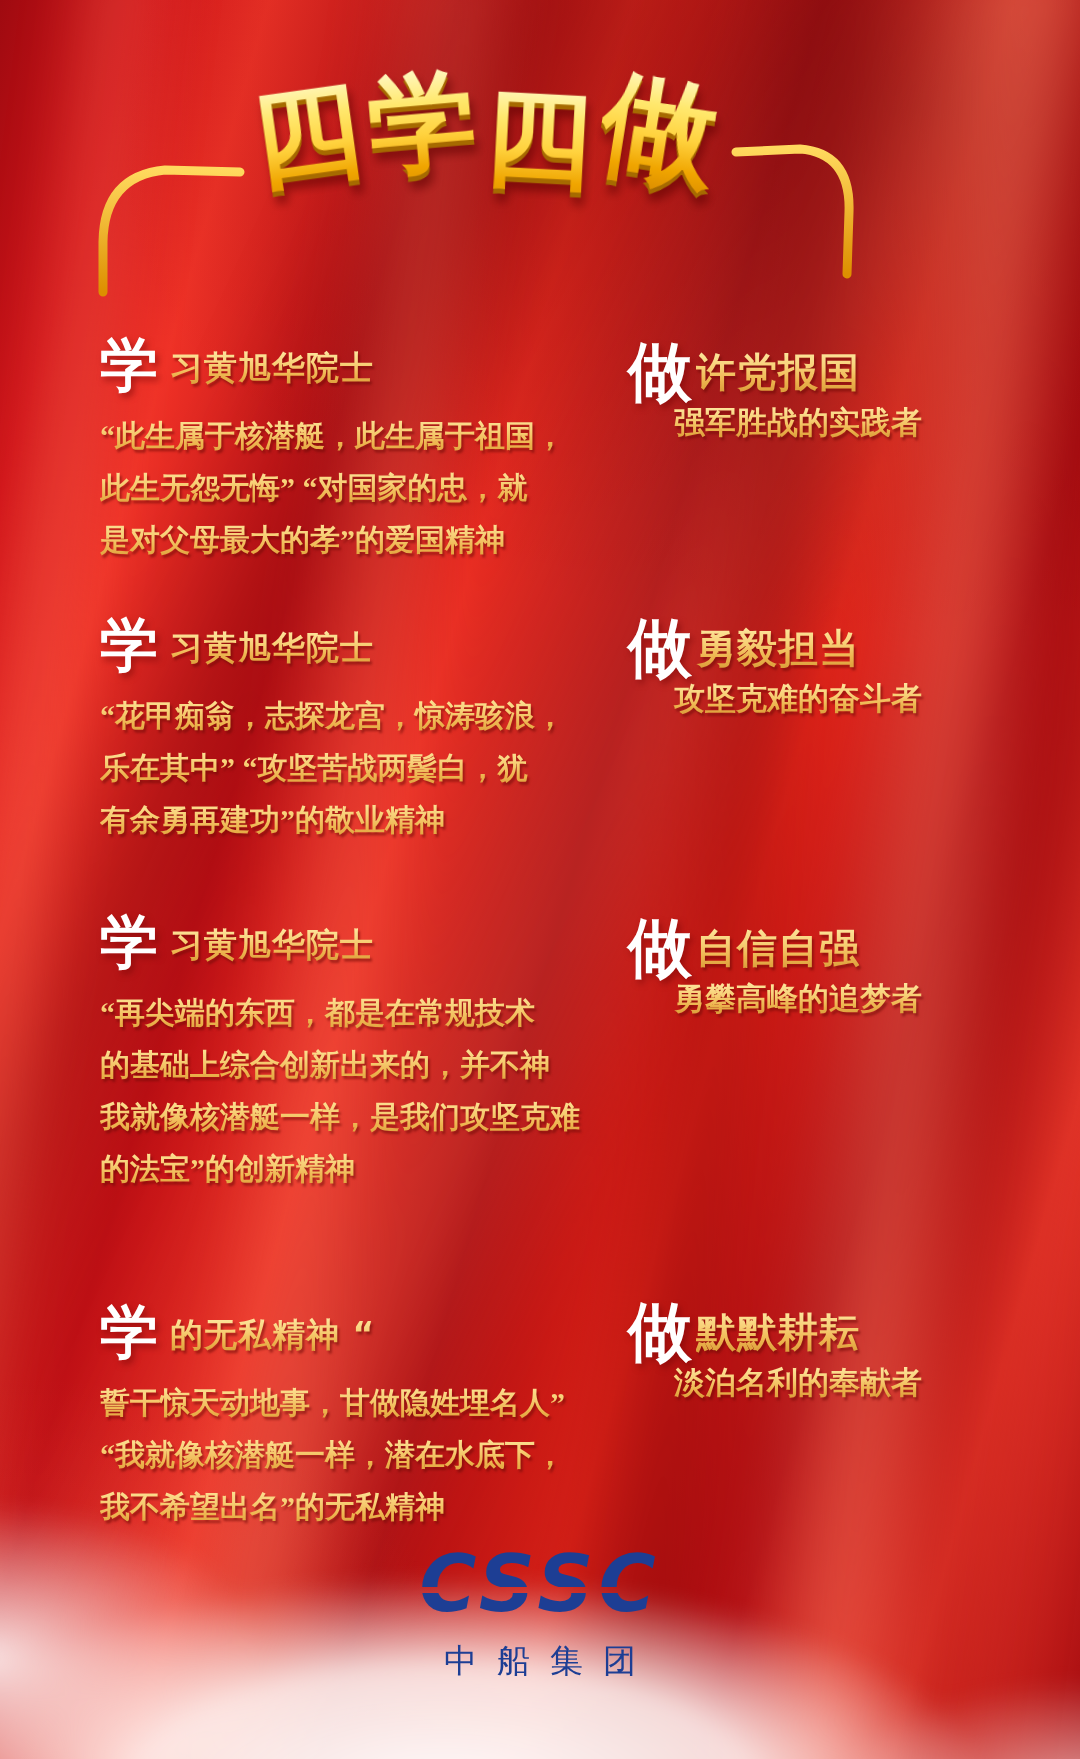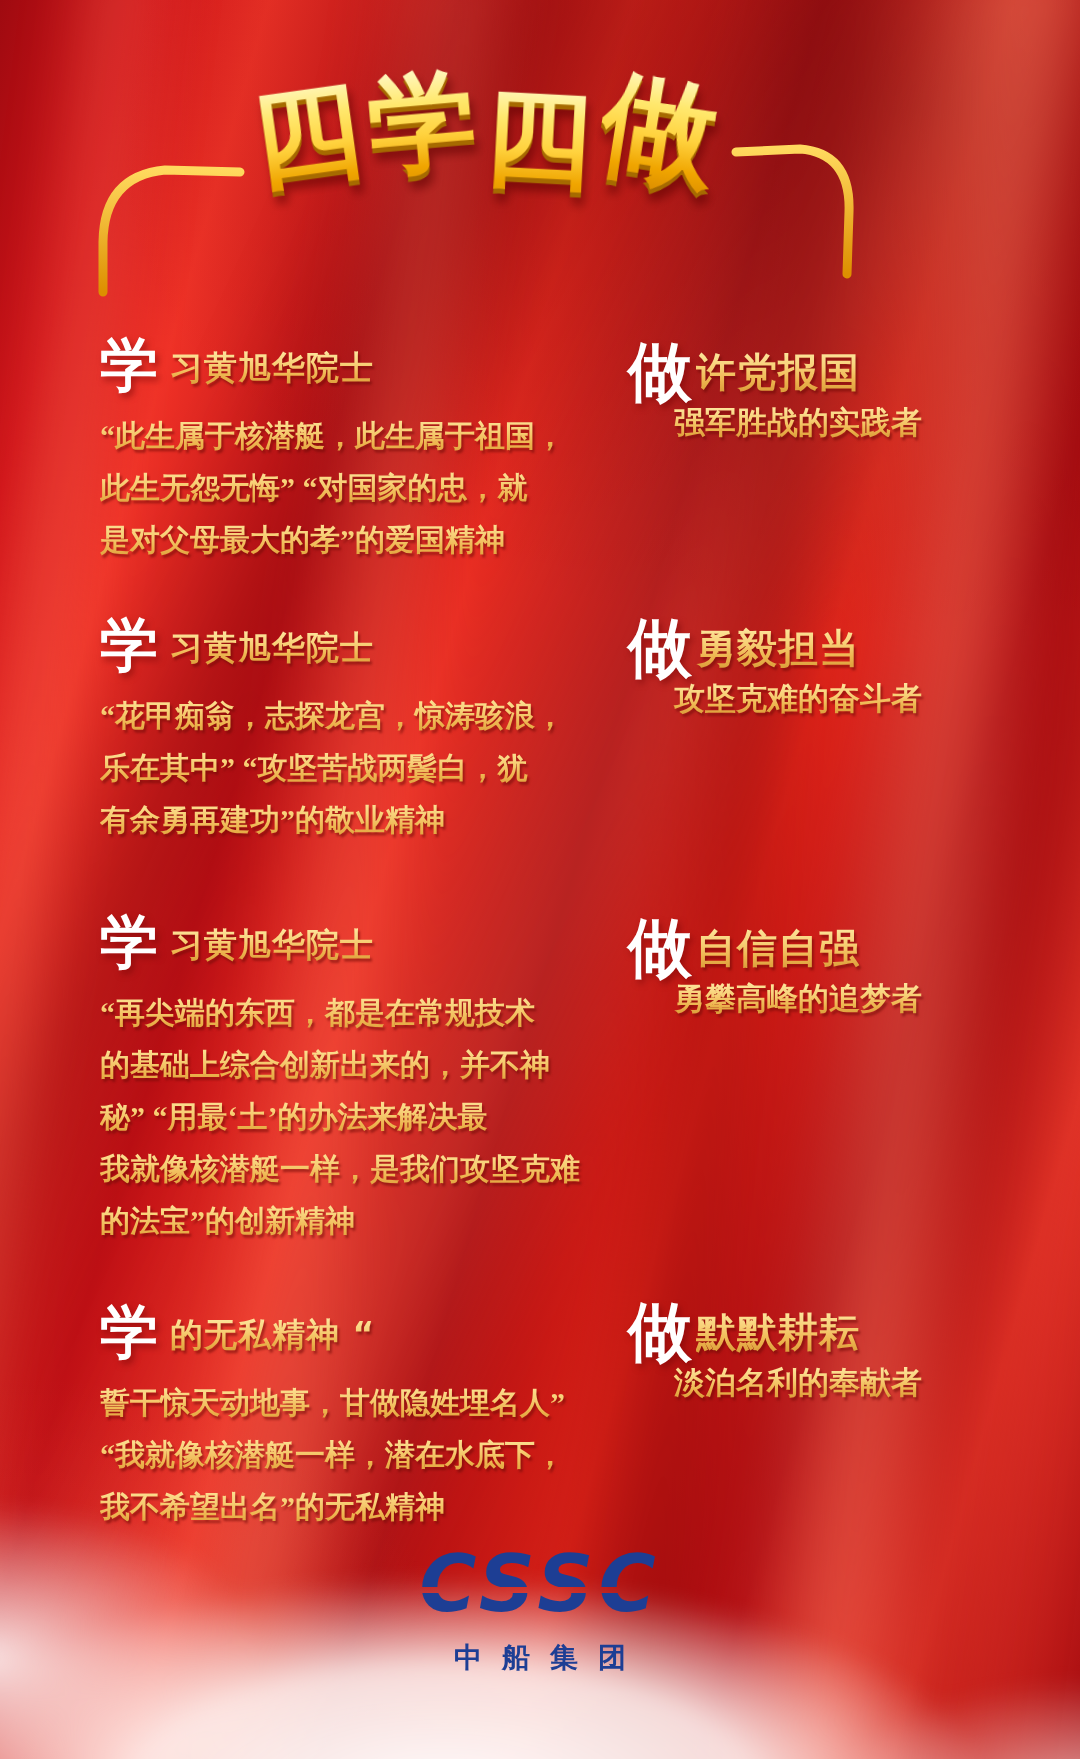--- a/index.html
+++ b/index.html
@@ -80,21 +80,21 @@
   .logo{position:absolute;top:1545px;left:0;width:100%;text-align:center;}
   .logo-brand{
     display:inline-block;font-size:78px;font-weight:900;letter-spacing:5px;line-height:1;
     font-style:italic;
     background:linear-gradient(180deg,#1d3e94 0 54%, rgba(255,255,255,0) 54% 61%, #1d3e94 61% 100%);
     -webkit-background-clip:text;background-clip:text;color:transparent;
   }
   @supports not ((-webkit-background-clip:text) or (background-clip:text)){
     .logo-brand{color:#1d3e94;}
   }
-  .logo-company{font-size:28px;font-weight:700;color:#1d3e94;letter-spacing:20px;
+  .logo-company{font-size:33px;font-weight:400;color:#1d3e94;letter-spacing:20px;
                 margin-top:16px;margin-left:20px;}
 </style>
 </head>
 <body>
 
 <div class="poster">
   <div class="bottom-white"></div>
 
   <div class="content">
 
@@ -141,21 +141,20 @@
     </section>
 
     <section class="learn-block lb3">
       <div class="learn-head">
         <span class="big-char">学</span>
         <span class="learn-header gold-text">习黄旭华院士</span>
       </div>
       <div class="quote-lines">
           <div class="quote-line gold-text">“再尖端的东西，都是在常规技术</div>
           <div class="quote-line gold-text">的基础上综合创新出来的，并不神</div>
-          <div class="quote-line gold-text">秘” “用最‘土’的办法来解决最</div>
           <div class="quote-line gold-text">我就像核潜艇一样，是我们攻坚克难</div>
           <div class="quote-line gold-text">的法宝”的创新精神</div>
         </div>
     </section>
 
     <section class="learn-block lb4">
       <div class="learn-head">
         <span class="big-char">学</span>
         <span class="learn-header gold-text">的无私精神 “</span>
       </div>

